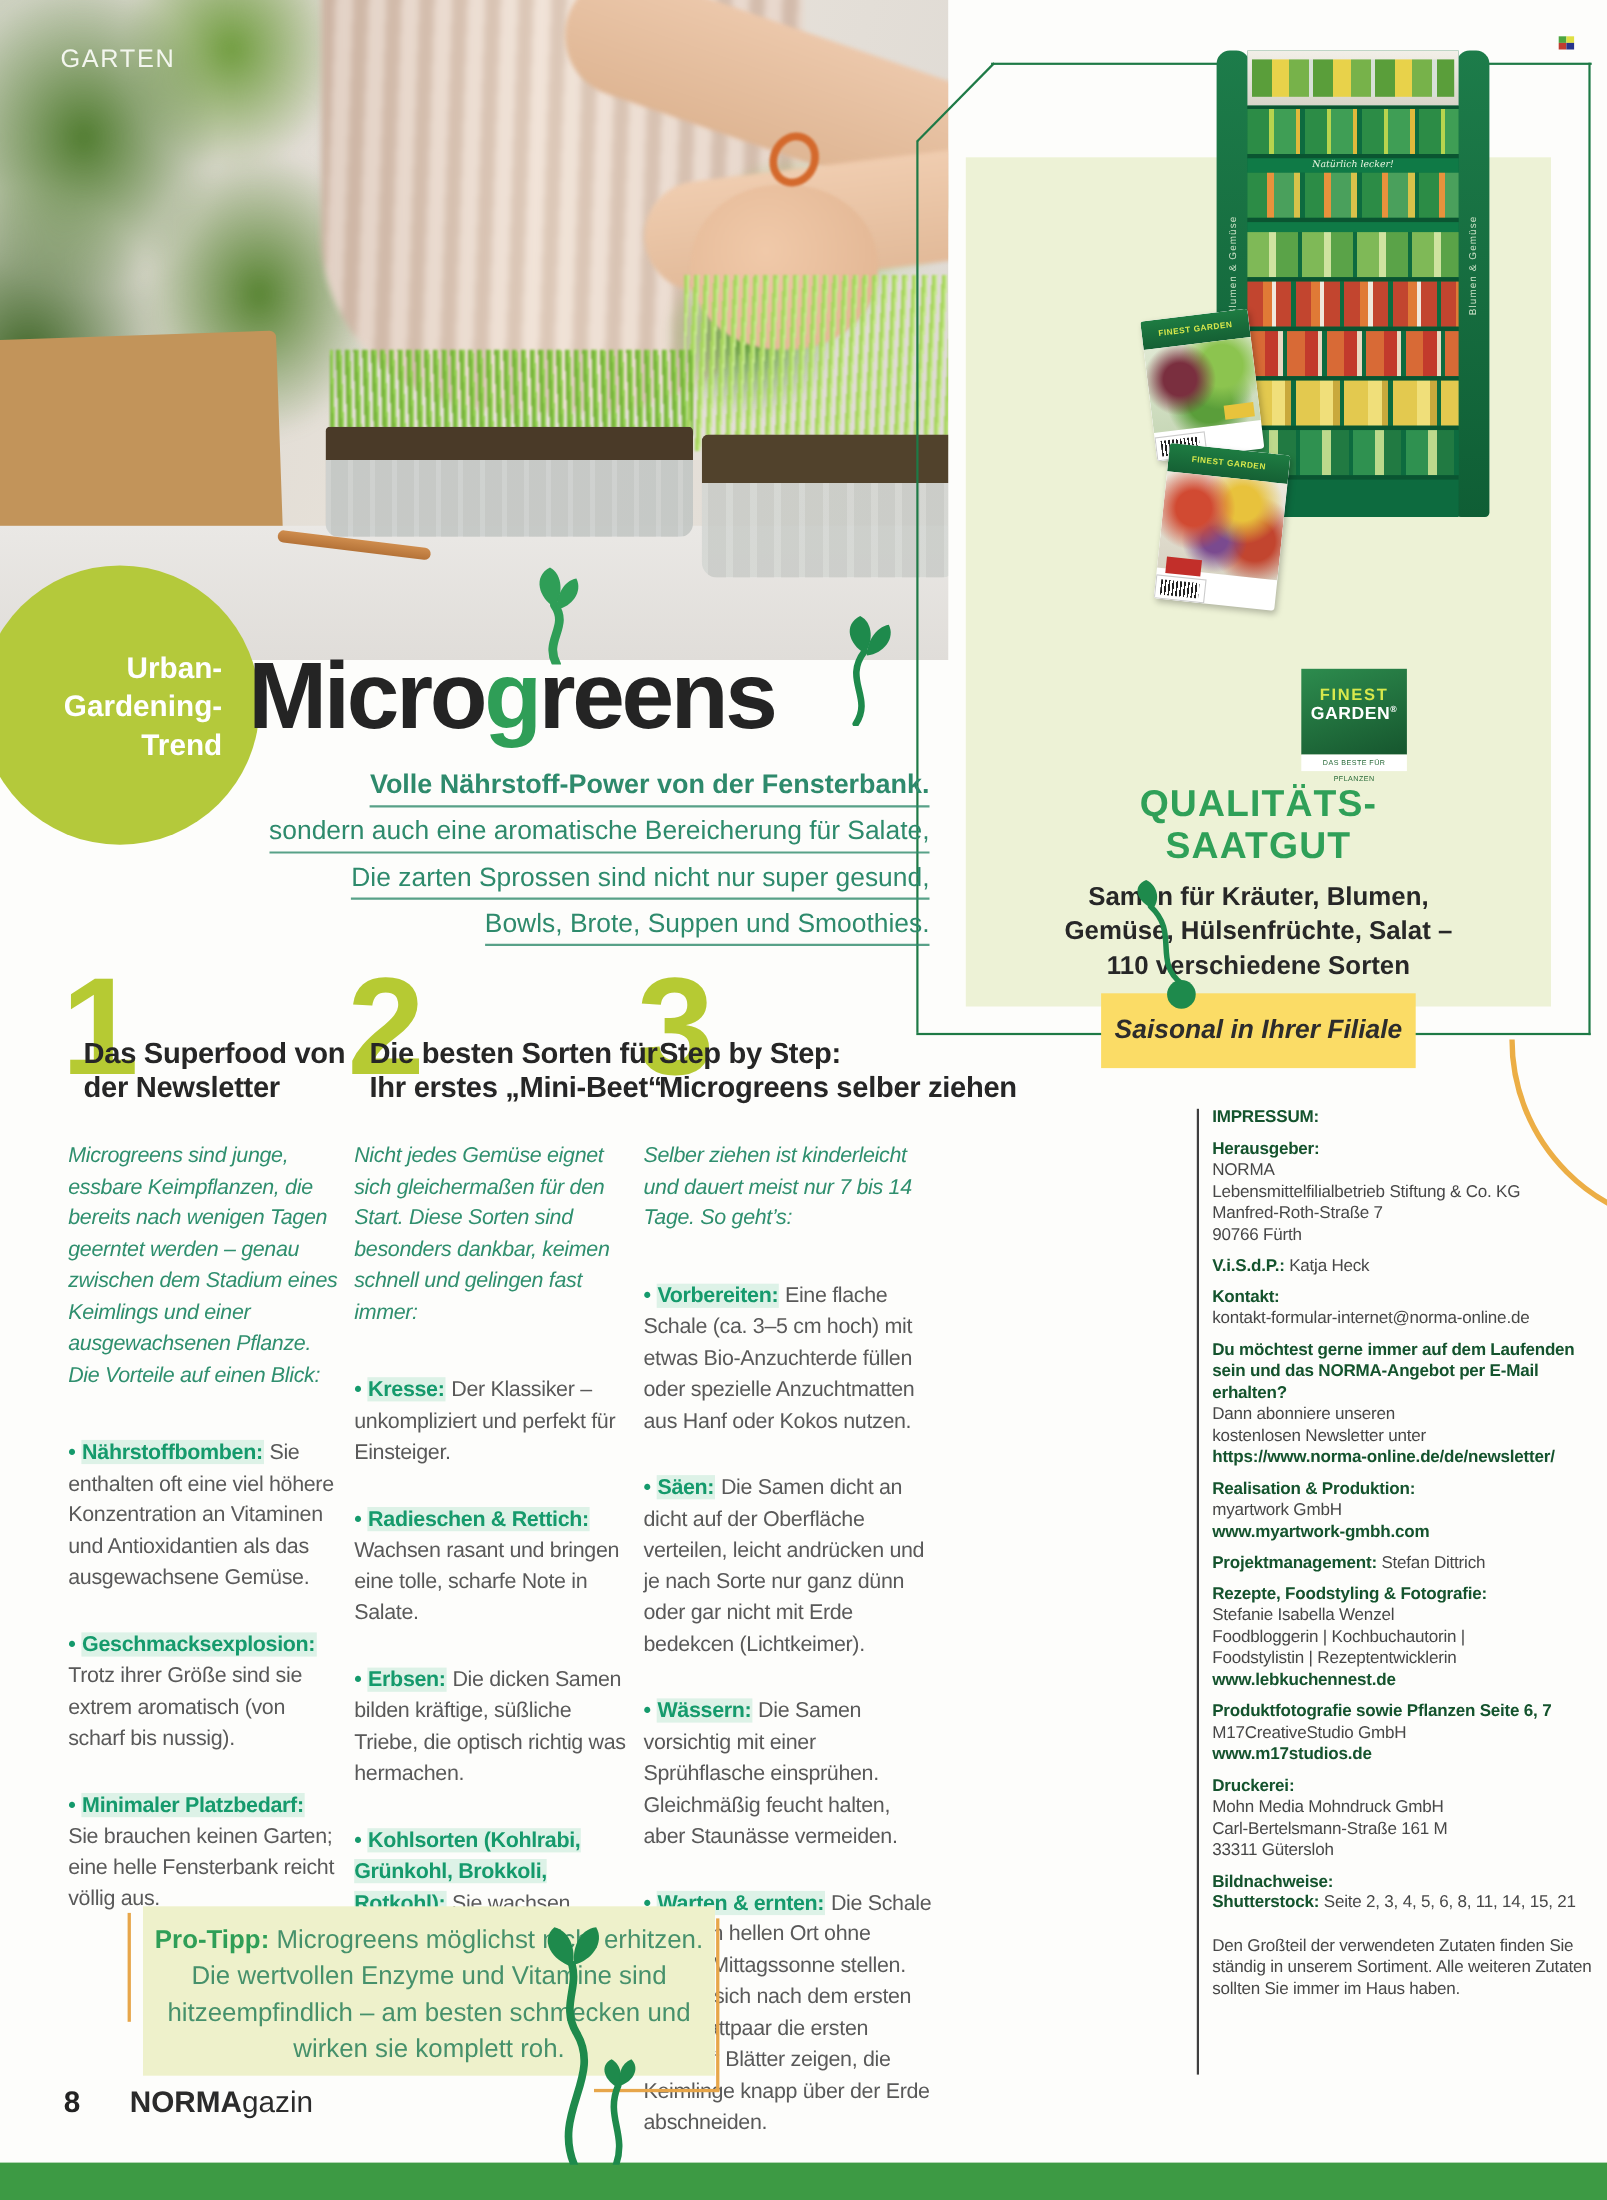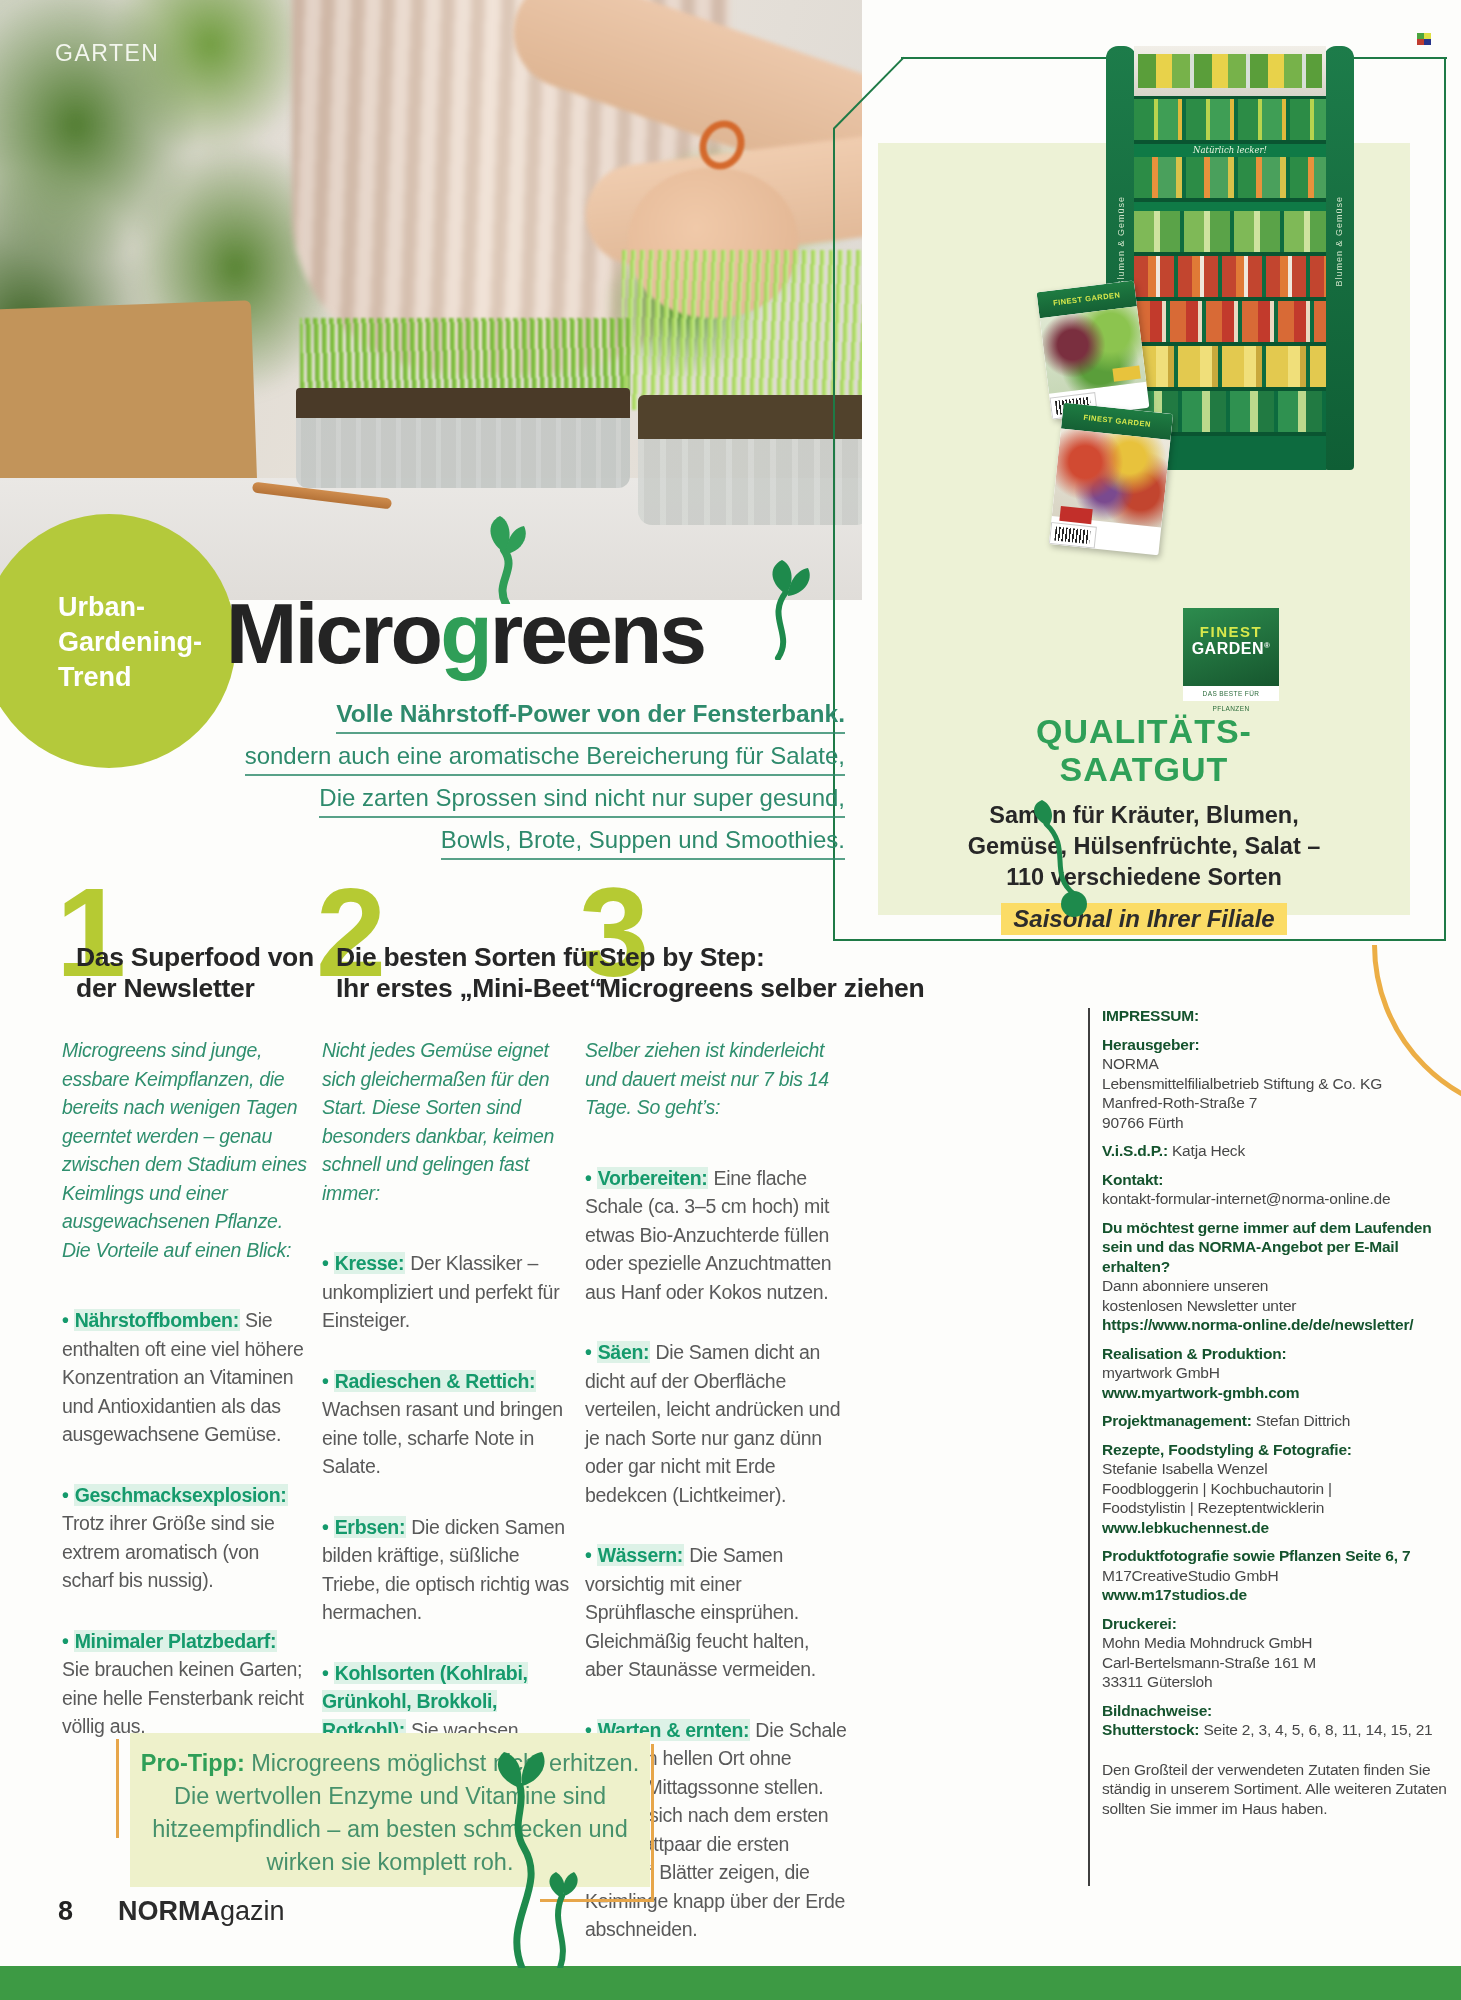--- a/index.html
+++ b/index.html
@@ -52,21 +52,21 @@
   .ph-table{position:absolute;left:0;top:478px;width:862px;height:122px;
     background:linear-gradient(#eae8e5,#e0ddd9);}
   .ph-stick{position:absolute;left:252px;top:490px;width:140px;height:11px;border-radius:6px;
     transform:rotate(7deg);background:linear-gradient(#cf8d4e,#b57338);}
   .garten{position:absolute;left:55px;top:40px;font-size:23px;letter-spacing:1.5px;
     color:#f3f6ee;font-weight:500;}
 
   
   .badge{position:absolute;left:-18px;top:514px;width:254px;height:254px;border-radius:50%;
     background:#b4c93b;z-index:5;}
-  .badge-text{position:absolute;right:34px;top:76px;text-align:left;color:#ffffff;
+  .badge-text{position:absolute;right:34px;top:76px;text-align:right;color:#ffffff;
     font-size:27px;font-weight:700;line-height:35px;}
 
   
   .title{position:absolute;left:150px;top:584px;width:630px;text-align:center;z-index:6;
     font-size:86px;font-weight:700;letter-spacing:-3px;color:#242424;}
   .title .tg{color:#2f9e57;}
   .sprout-title{position:absolute;left:468px;top:508px;z-index:7;}
   .subtitle{position:absolute;left:195px;top:700px;width:650px;text-align:right;z-index:6;}
   .subtitle div{margin-bottom:8px;}
   .subtitle span{display:inline-block;color:#2e8a6c;font-size:24px;
@@ -136,21 +136,21 @@
     background:linear-gradient(160deg,#2d8c4e 0%,#16562e 100%);z-index:4;color:#fff;}
   .fg-l1{margin-top:15px;font-size:15px;font-weight:700;color:#d8e84c;letter-spacing:1.5px;}
   .fg-l2{font-size:16px;font-weight:700;letter-spacing:.5px;}
   .fg-l2 sup{font-size:8px;}
   .fg-tag{position:absolute;left:1183px;top:686px;width:96px;height:15px;background:#ffffff;
     color:#2a6b3a;font-size:6.5px;letter-spacing:.4px;line-height:15px;text-align:center;z-index:4;}
   .promo-text{position:absolute;left:886px;top:712px;width:516px;text-align:center;z-index:4;}
   .pt-h{font-size:34px;font-weight:700;color:#2fa058;letter-spacing:1px;line-height:38px;}
   .pt-b{margin-top:12px;font-size:23.5px;font-weight:700;color:#272727;line-height:31px;}
   .pt-hl{display:inline-block;margin-top:10px;background:#fbdc66;color:#2c2c2c;
-    font-size:24px;font-weight:700;font-style:italic;padding:2px 12px;}
+    font-size:24px;font-weight:700;font-style:italic;padding:20px 12px;}
   .sprout-corner{position:absolute;left:1018px;top:796px;z-index:5;}
   .arc-clip{position:absolute;left:1372px;top:945px;width:89px;height:215px;overflow:hidden;}
   .arc{position:absolute;left:0px;top:-173px;width:336px;height:336px;border-radius:50%;
     border:5px solid #ecae45;}
 
   
   .col{position:absolute;top:878px;font-size:19.5px;line-height:28.5px;letter-spacing:-0.3px;color:#595959;}
   #col1{left:62px;width:246px;} #col2{left:322px;width:252px;} #col3{left:585px;width:262px;}
   .num{position:absolute;left:-6px;top:-8px;font-size:126px;font-weight:700;color:#b6ca33;
     line-height:1;letter-spacing:-4px;z-index:0;}

